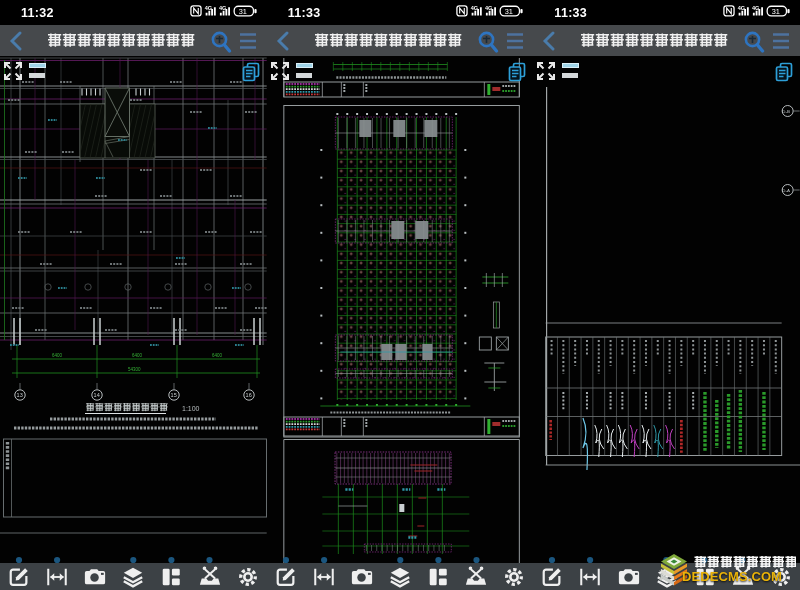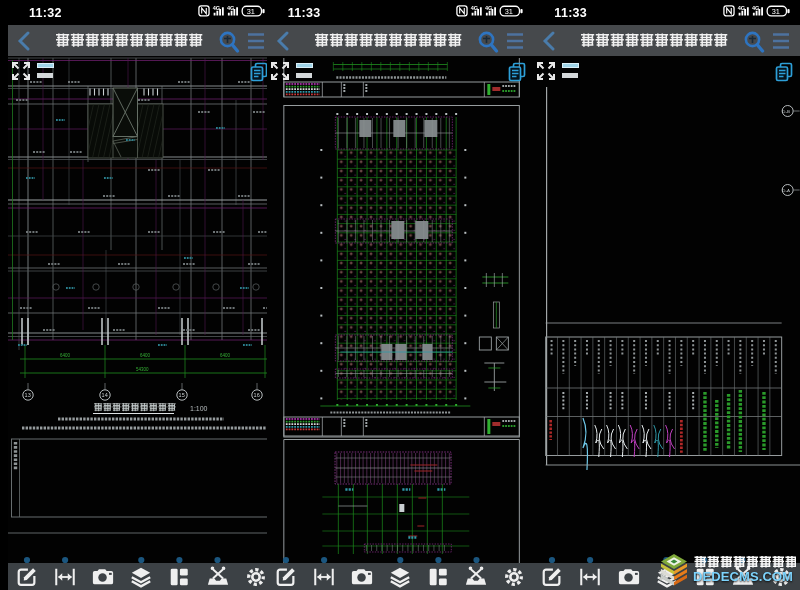--- a/index.html
+++ b/index.html
@@ -22,21 +22,21 @@
 .layersic { position:absolute; right:7px; top:6px; }
 .tdots { position:absolute; top:556px; left:0; }
 .tool { position:absolute; top:563px; left:0; right:0; height:27px; background:#3c4145; display:flex; }
 .slot { flex:1; display:flex; align-items:center; justify-content:center; }
 .slot svg { display:block; transform:scale(0.92); }
 .wm { position:absolute; left:655px; top:552px; width:145px; height:38px; z-index:50; }
 </style></head>
 <body>
 <div class="stage">
 
-<div class="panel" style="left:8px">
+<div class="panel" style="left:0.00px">
 
   <div class="sbar">
     <div class="time">11:32</div>
     <svg class="sicons" width="75" height="18" viewBox="0 0 75 18">
       <rect x="1" y="3.5" width="11" height="11" rx="2.5" fill="none" stroke="#fff" stroke-width="1.4"></rect>
       <path d="M4 12V6l5 6V6" stroke="#fff" stroke-width="1.2" fill="none"></path>
       <text x="16" y="8" font-size="6" fill="#fff" font-weight="bold">4G</text>
       <path d="M17 14h2v-3h-2zM20 14h2v-5h-2zM23 14h2v-7h-2zM26 14h2v-9h-2z" fill="#fff"></path>
       <text x="31.5" y="8" font-size="6" fill="#fff" font-weight="bold">4G</text>
       <path d="M32.5 14h2v-3h-2zM35.5 14h2v-5h-2zM38.5 14h2v-7h-2zM41.5 14h2v-9h-2z" fill="#fff"></path>
@@ -935,14 +935,14 @@
       <svg width="102" height="14" viewBox="0 0 102 14" style="position:absolute;left:39px;top:3px">
         <path d="M0.5 2.2h11.6M0.5 6.6h11.6M1.2 11.2h10.2M3.1 1.0v11.6M7.0 1.0v11.6M10.5 2.6v8.6M1.4 4.5h9.7M1.4 8.9h9.7" stroke="#fafafa" stroke-width="1.5" fill="none"></path>
         <path d="M13.5 2.2h11.6M13.5 6.6h11.6M14.2 11.2h10.2M16.0 1.0v11.6M20.0 1.0v11.6M23.5 2.6v8.6M14.4 4.5h9.7M14.4 8.9h9.7" stroke="#fafafa" stroke-width="1.5" fill="none"></path>
         <path d="M26.5 2.2h11.6M26.5 6.6h11.6M27.2 11.2h10.2M29.0 1.0v11.6M33.0 1.0v11.6M36.5 2.6v8.6M27.4 4.5h9.7M27.4 8.9h9.7" stroke="#fafafa" stroke-width="1.5" fill="none"></path>
         <path d="M39.5 2.2h11.6M39.5 6.6h11.6M40.2 11.2h10.2M42.0 1.0v11.6M46.0 1.0v11.6M49.5 2.6v8.6M40.4 4.5h9.7M40.4 8.9h9.7" stroke="#fafafa" stroke-width="1.5" fill="none"></path>
         <path d="M52.5 2.2h11.6M52.5 6.6h11.6M53.2 11.2h10.2M55.0 1.0v11.6M59.0 1.0v11.6M62.4 2.6v8.6M53.4 4.5h9.7M53.4 8.9h9.7" stroke="#fafafa" stroke-width="1.5" fill="none"></path>
         <path d="M65.5 2.2h11.6M65.5 6.6h11.6M66.2 11.2h10.2M68.0 1.0v11.6M72.0 1.0v11.6M75.4 2.6v8.6M66.4 4.5h9.7M66.4 8.9h9.7" stroke="#fafafa" stroke-width="1.5" fill="none"></path>
         <path d="M78.5 2.2h11.6M78.5 6.6h11.6M79.1 11.2h10.2M81.0 1.0v11.6M84.9 1.0v11.6M88.4 2.6v8.6M79.4 4.5h9.7M79.4 8.9h9.7" stroke="#fafafa" stroke-width="1.5" fill="none"></path>
         <path d="M91.4 2.2h11.6M91.4 6.6h11.6M92.1 11.2h10.2M94.0 1.0v11.6M97.9 1.0v11.6M101.4 2.6v8.6M92.4 4.5h9.7M92.4 8.9h9.7" stroke="#fafafa" stroke-width="1.5" fill="none"></path>
       </svg>
-      <div style="position:absolute;left:38px;top:16.5px;font:bold 13px 'Liberation Sans',sans-serif;color:#7dd3fc;letter-spacing:0.1px;text-shadow:0 1px 2px rgba(0,0,0,0.8)">DEDECMS.COM</div>
+      <div style="position:absolute;left:27px;top:16.5px;font:bold 13px 'Liberation Sans',sans-serif;color:#eab308;letter-spacing:0.1px;text-shadow:0 1px 2px rgba(0,0,0,0.8)">DEDECMS.COM</div>
     </div>
 </div>
 </body></html>

